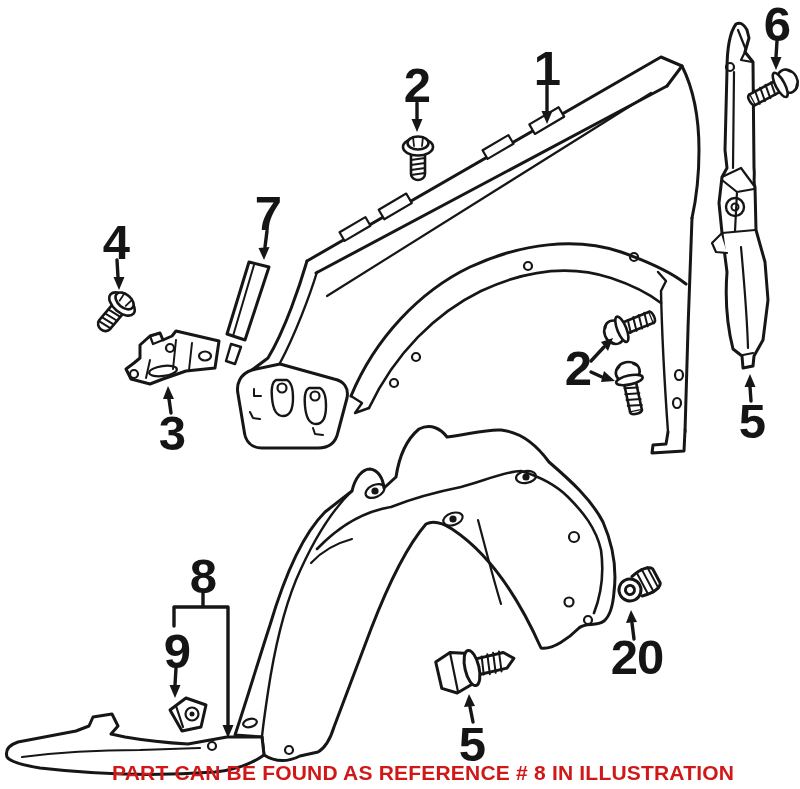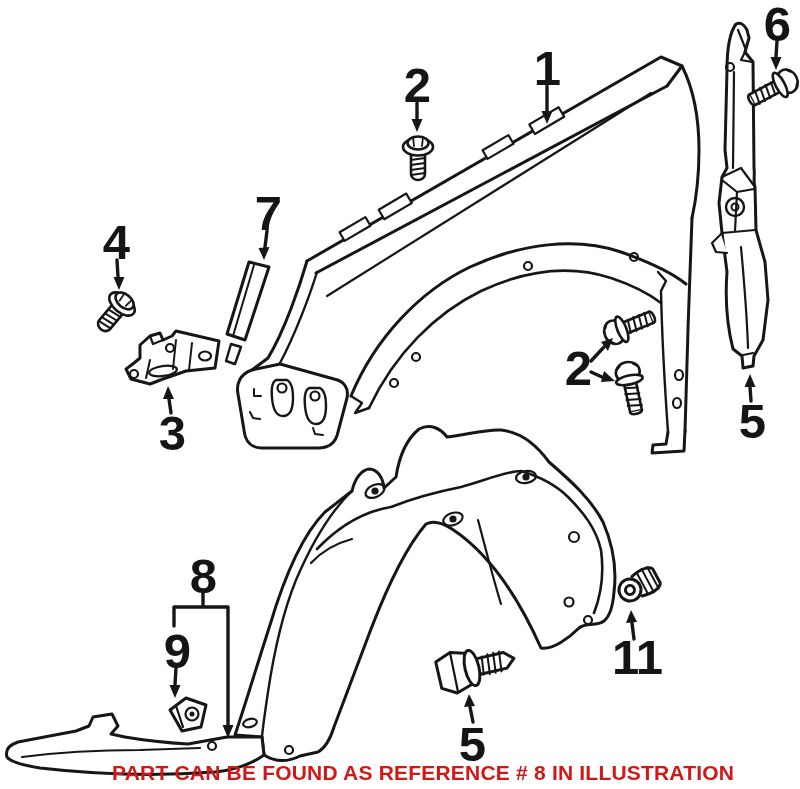--- a/index.html
+++ b/index.html
@@ -208,16 +208,16 @@
   <div class="callout" style="left:417px;top:85px">2</div>
   <div class="callout" style="left:578px;top:368px">2</div>
   <div class="callout" style="left:172px;top:433px">3</div>
   <div class="callout" style="left:116px;top:242px">4</div>
   <div class="callout" style="left:752px;top:421px">5</div>
   <div class="callout" style="left:777px;top:24px">6</div>
   <div class="callout" style="left:268px;top:213px">7</div>
   <div class="callout" style="left:203px;top:576px">8</div>
   <div class="callout" style="left:177px;top:651px">9</div>
   <div class="callout" style="left:472px;top:744px">5</div>
-  <div class="callout" style="left:637px;top:657px">11</div>
+  <div class="callout" style="left:637px;top:657px">20</div>
 
   <div class="caption" style="left:112px;top:761px">PART CAN BE FOUND AS REFERENCE # 8 IN ILLUSTRATION</div>
 </div>
 
 </body></html>

